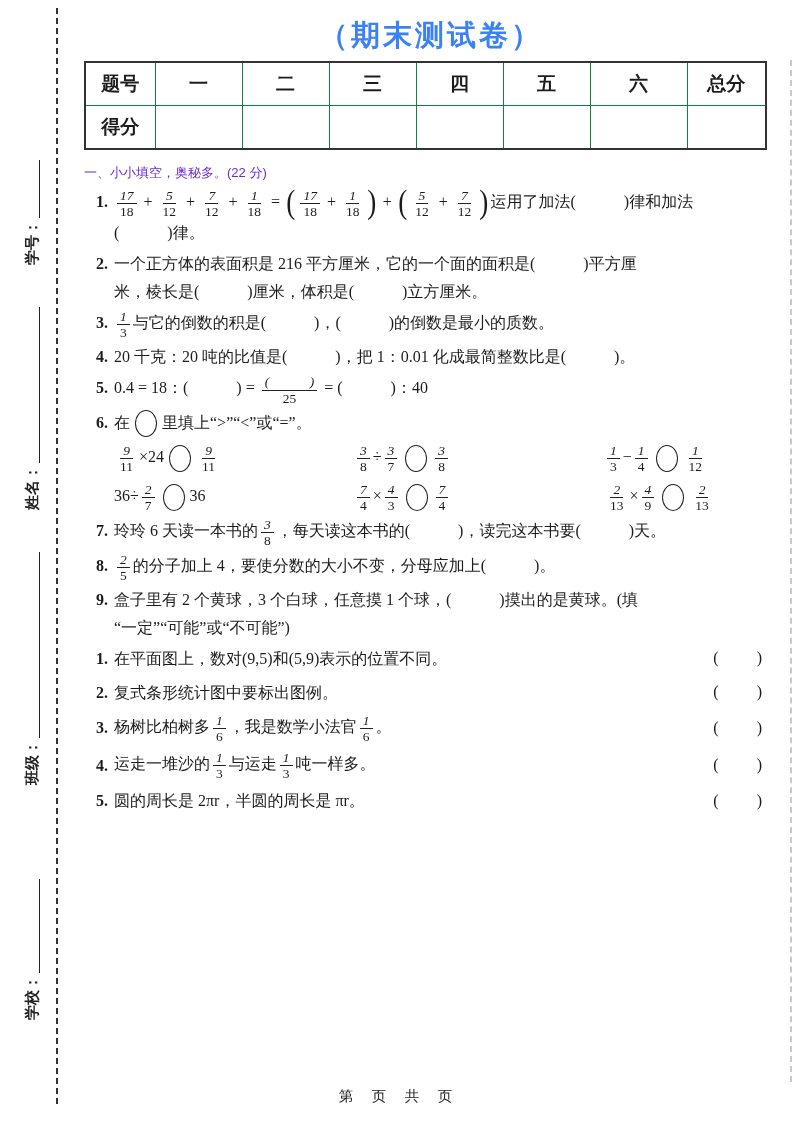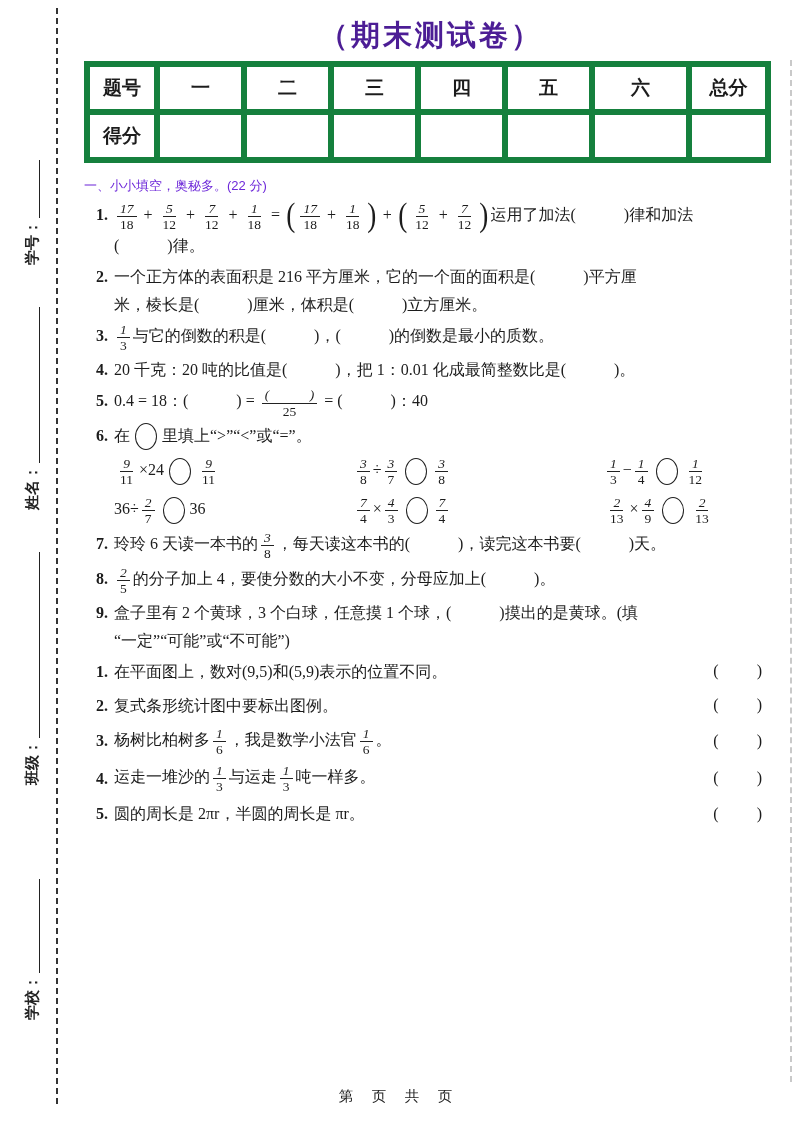--- a/index.html
+++ b/index.html
@@ -24,30 +24,30 @@
   .sf3{width:240px;left:-88px;top:654px;}   .sf3 .blank-line{width:186px;}
   .sf4{width:150px;left:-43px;top:934px;}   .sf4 .blank-line{width:94px;}
   
   .content{position:absolute;left:84px;top:0;width:694px;}
   .title{
     font-family:"Liberation Sans",sans-serif;font-weight:bold;
     font-size:37px;text-align:center;margin:24px 0 0;letter-spacing:1px;color:#111;
   }
   .subtitle{
     font-family:"Liberation Sans",sans-serif;font-weight:bold;
-    font-size:29px;text-align:center;margin:16px 0 0;letter-spacing:3px;color:#4c1d95;
+    font-size:29px;text-align:center;margin:16px 0 0;letter-spacing:3px;color:#3b82f6;
   }
   .info{
     text-align:right;font-family:"Liberation Sans",sans-serif;font-weight:600;
     font-size:16px;margin-top:18px;padding-right:2px;color:#161616;
   }
   
   table.score{border-collapse:collapse;table-layout:fixed;width:681px;margin-top:5px;border:2px solid #333;}
   table.score th,table.score td{
-    border:6px solid #15803d;height:40px;text-align:center;vertical-align:middle;
+    border:1px solid #15803d;height:40px;text-align:center;vertical-align:middle;
     font-family:"Liberation Sans",sans-serif;font-size:19px;font-weight:bold;color:#1c1c1c;
   }
   
   .sec-heading{
     font-family:"Liberation Sans",sans-serif;font-weight:normal;
     font-size:13px;color:#6d28d9;margin:14px 0 6px;
   }
   .sec-heading.second{margin-top:8px;}
   .prob{display:flex;margin-bottom:3px;}
   .pnum{width:24px;min-width:24px;text-align:right;font-weight:bold;font-size:16px;line-height:1.75;padding-right:6px;}

